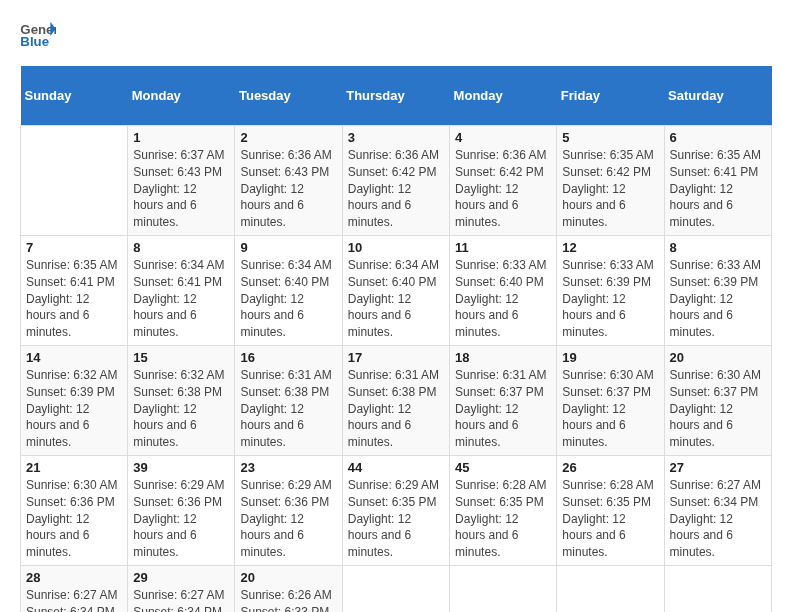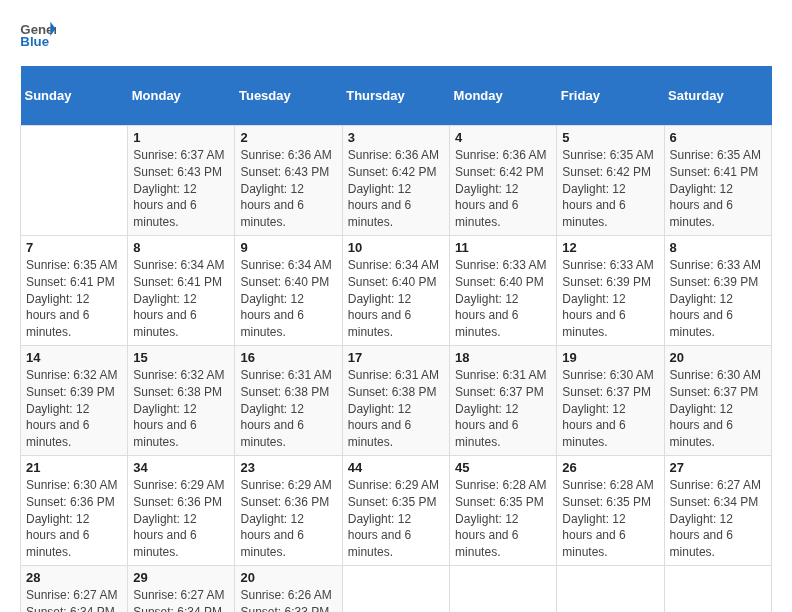--- a/index.html
+++ b/index.html
@@ -195,21 +195,21 @@
           <div class="day-num">20</div>
           <div class="day-info">Sunrise: 6:30 AM<br>Sunset: 6:37 PM<br>Daylight: 12 hours and 6 minutes.</div>
         </td>
       </tr>
       <tr>
         <td>
           <div class="day-num">21</div>
           <div class="day-info">Sunrise: 6:30 AM<br>Sunset: 6:36 PM<br>Daylight: 12 hours and 6 minutes.</div>
         </td>
         <td>
-          <div class="day-num">34</div>
+          <div class="day-num">39</div>
           <div class="day-info">Sunrise: 6:29 AM<br>Sunset: 6:36 PM<br>Daylight: 12 hours and 6 minutes.</div>
         </td>
         <td>
           <div class="day-num">23</div>
           <div class="day-info">Sunrise: 6:29 AM<br>Sunset: 6:36 PM<br>Daylight: 12 hours and 6 minutes.</div>
         </td>
         <td>
           <div class="day-num">44</div>
           <div class="day-info">Sunrise: 6:29 AM<br>Sunset: 6:35 PM<br>Daylight: 12 hours and 6 minutes.</div>
         </td>

